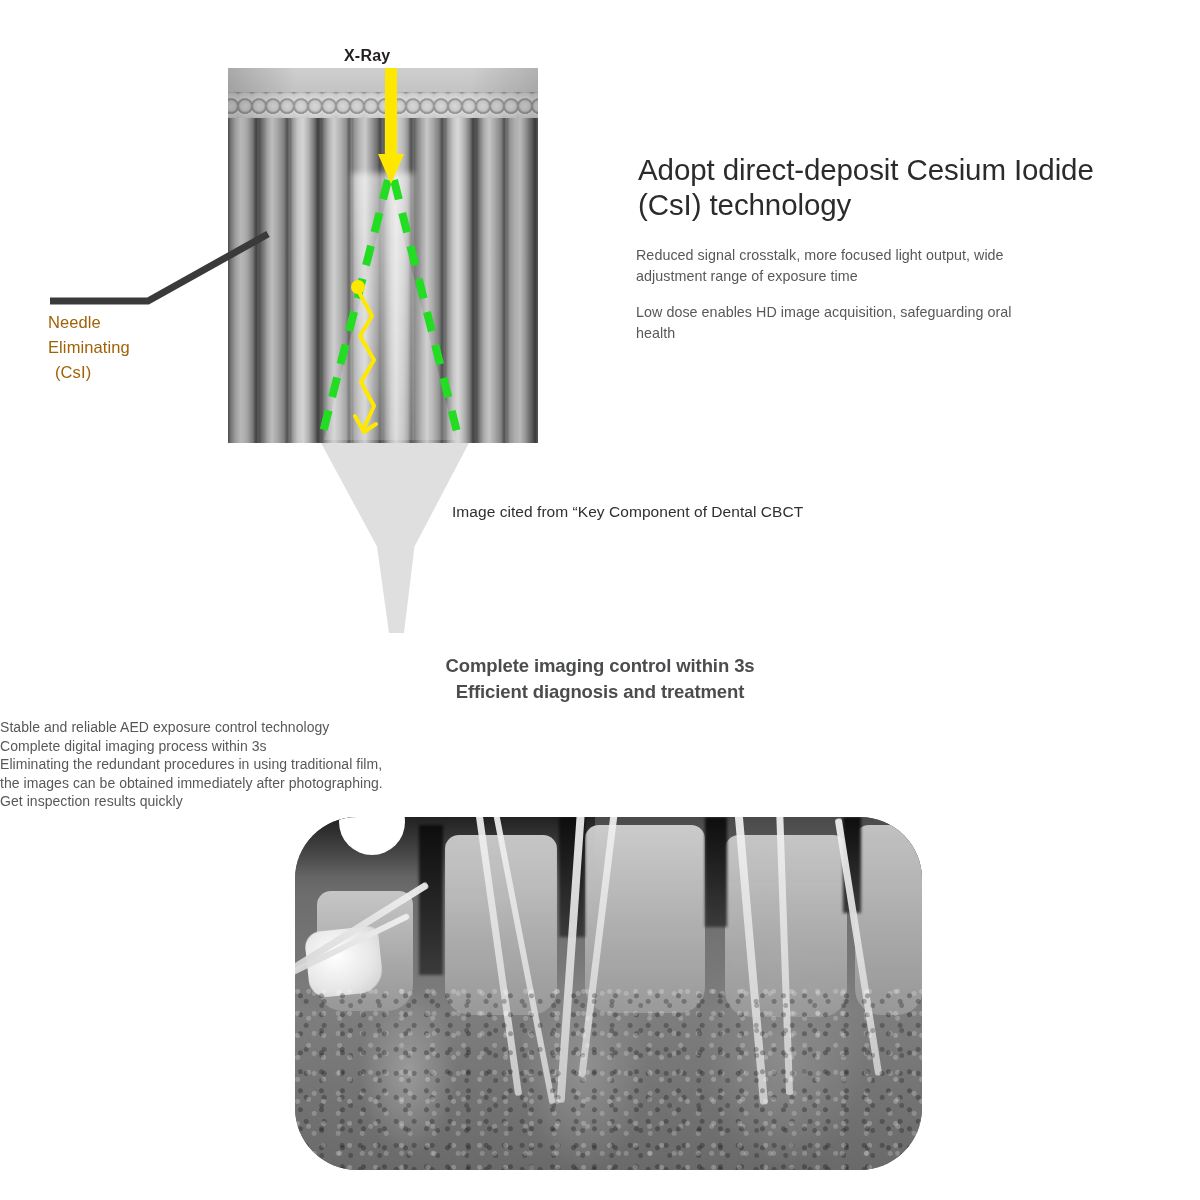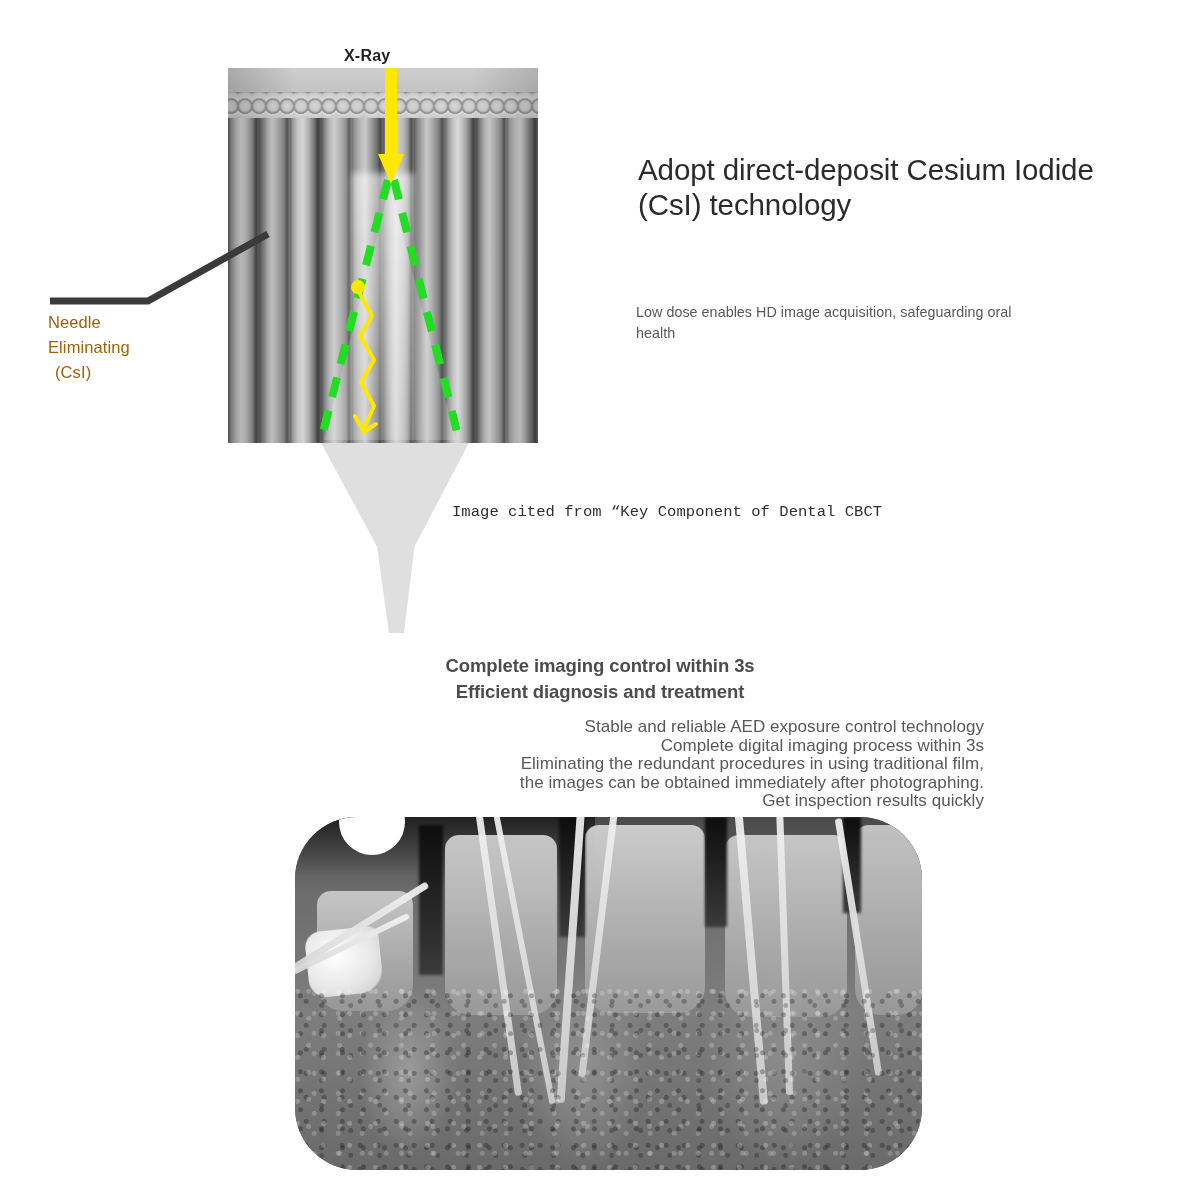--- a/index.html
+++ b/index.html
@@ -144,21 +144,20 @@
 
   
   .citation {
     position: absolute;
     left: 452px;
     top: 503px;
     font-size: 15.5px;
     color: #2f2f2f;
     white-space: nowrap;
     letter-spacing: .05px;
-    font-family: Liberation Mono, monospace;
   }
 
   
   .bottom-head {
     position: absolute;
     left: 0;
     top: 653px;
     width: 1200px;
     text-align: center;
     font-size: 18.5px;
@@ -166,22 +165,22 @@
     font-weight: 700;
     color: #4b4c4e;
     letter-spacing: -.1px;
   }
   .bottom-head span { display: block; }
   .bottom-body {
     position: absolute;
     left: 0;
     top: 718px;
     width: 984px;
-    text-align: right;
-    font-size: 17px;
+    text-align: left;
+    font-size: 14px;
     line-height: 18.6px;
     color: #57585a;
     letter-spacing: .05px;
   }
   .bottom-body span { display: block; }
 
   
   .xray-photo {
     position: absolute;
     left: 295px;
@@ -313,20 +312,21 @@
     <polyline points="10,81 108,81 228,14" fill="none" stroke="#3a3a3a" stroke-width="7" stroke-linecap="butt" stroke-linejoin="miter"></polyline>
   </svg>
 
   <div class="needle-label">
     <span class="ind">Needle</span>
     <span class="ind">Eliminating</span>
     <span class="ind pad">(CsI)</span>
   </div>
 
   <h1 class="rc-title">Adopt direct-deposit Cesium Iodide (CsI) technology</h1>
+  <p class="rc-para p1">Reduced signal crosstalk, more focused light output, wide adjustment range of exposure time</p>
   <p class="rc-para p2">Low dose enables HD image acquisition, safeguarding oral health</p>
 
   <div class="citation">Image cited from “Key Component of Dental CBCT</div>
 
   <div class="bottom-head">
     <span>Complete imaging control within 3s</span>
     <span>Efficient diagnosis and treatment</span>
   </div>
 
   <div class="bottom-body">

